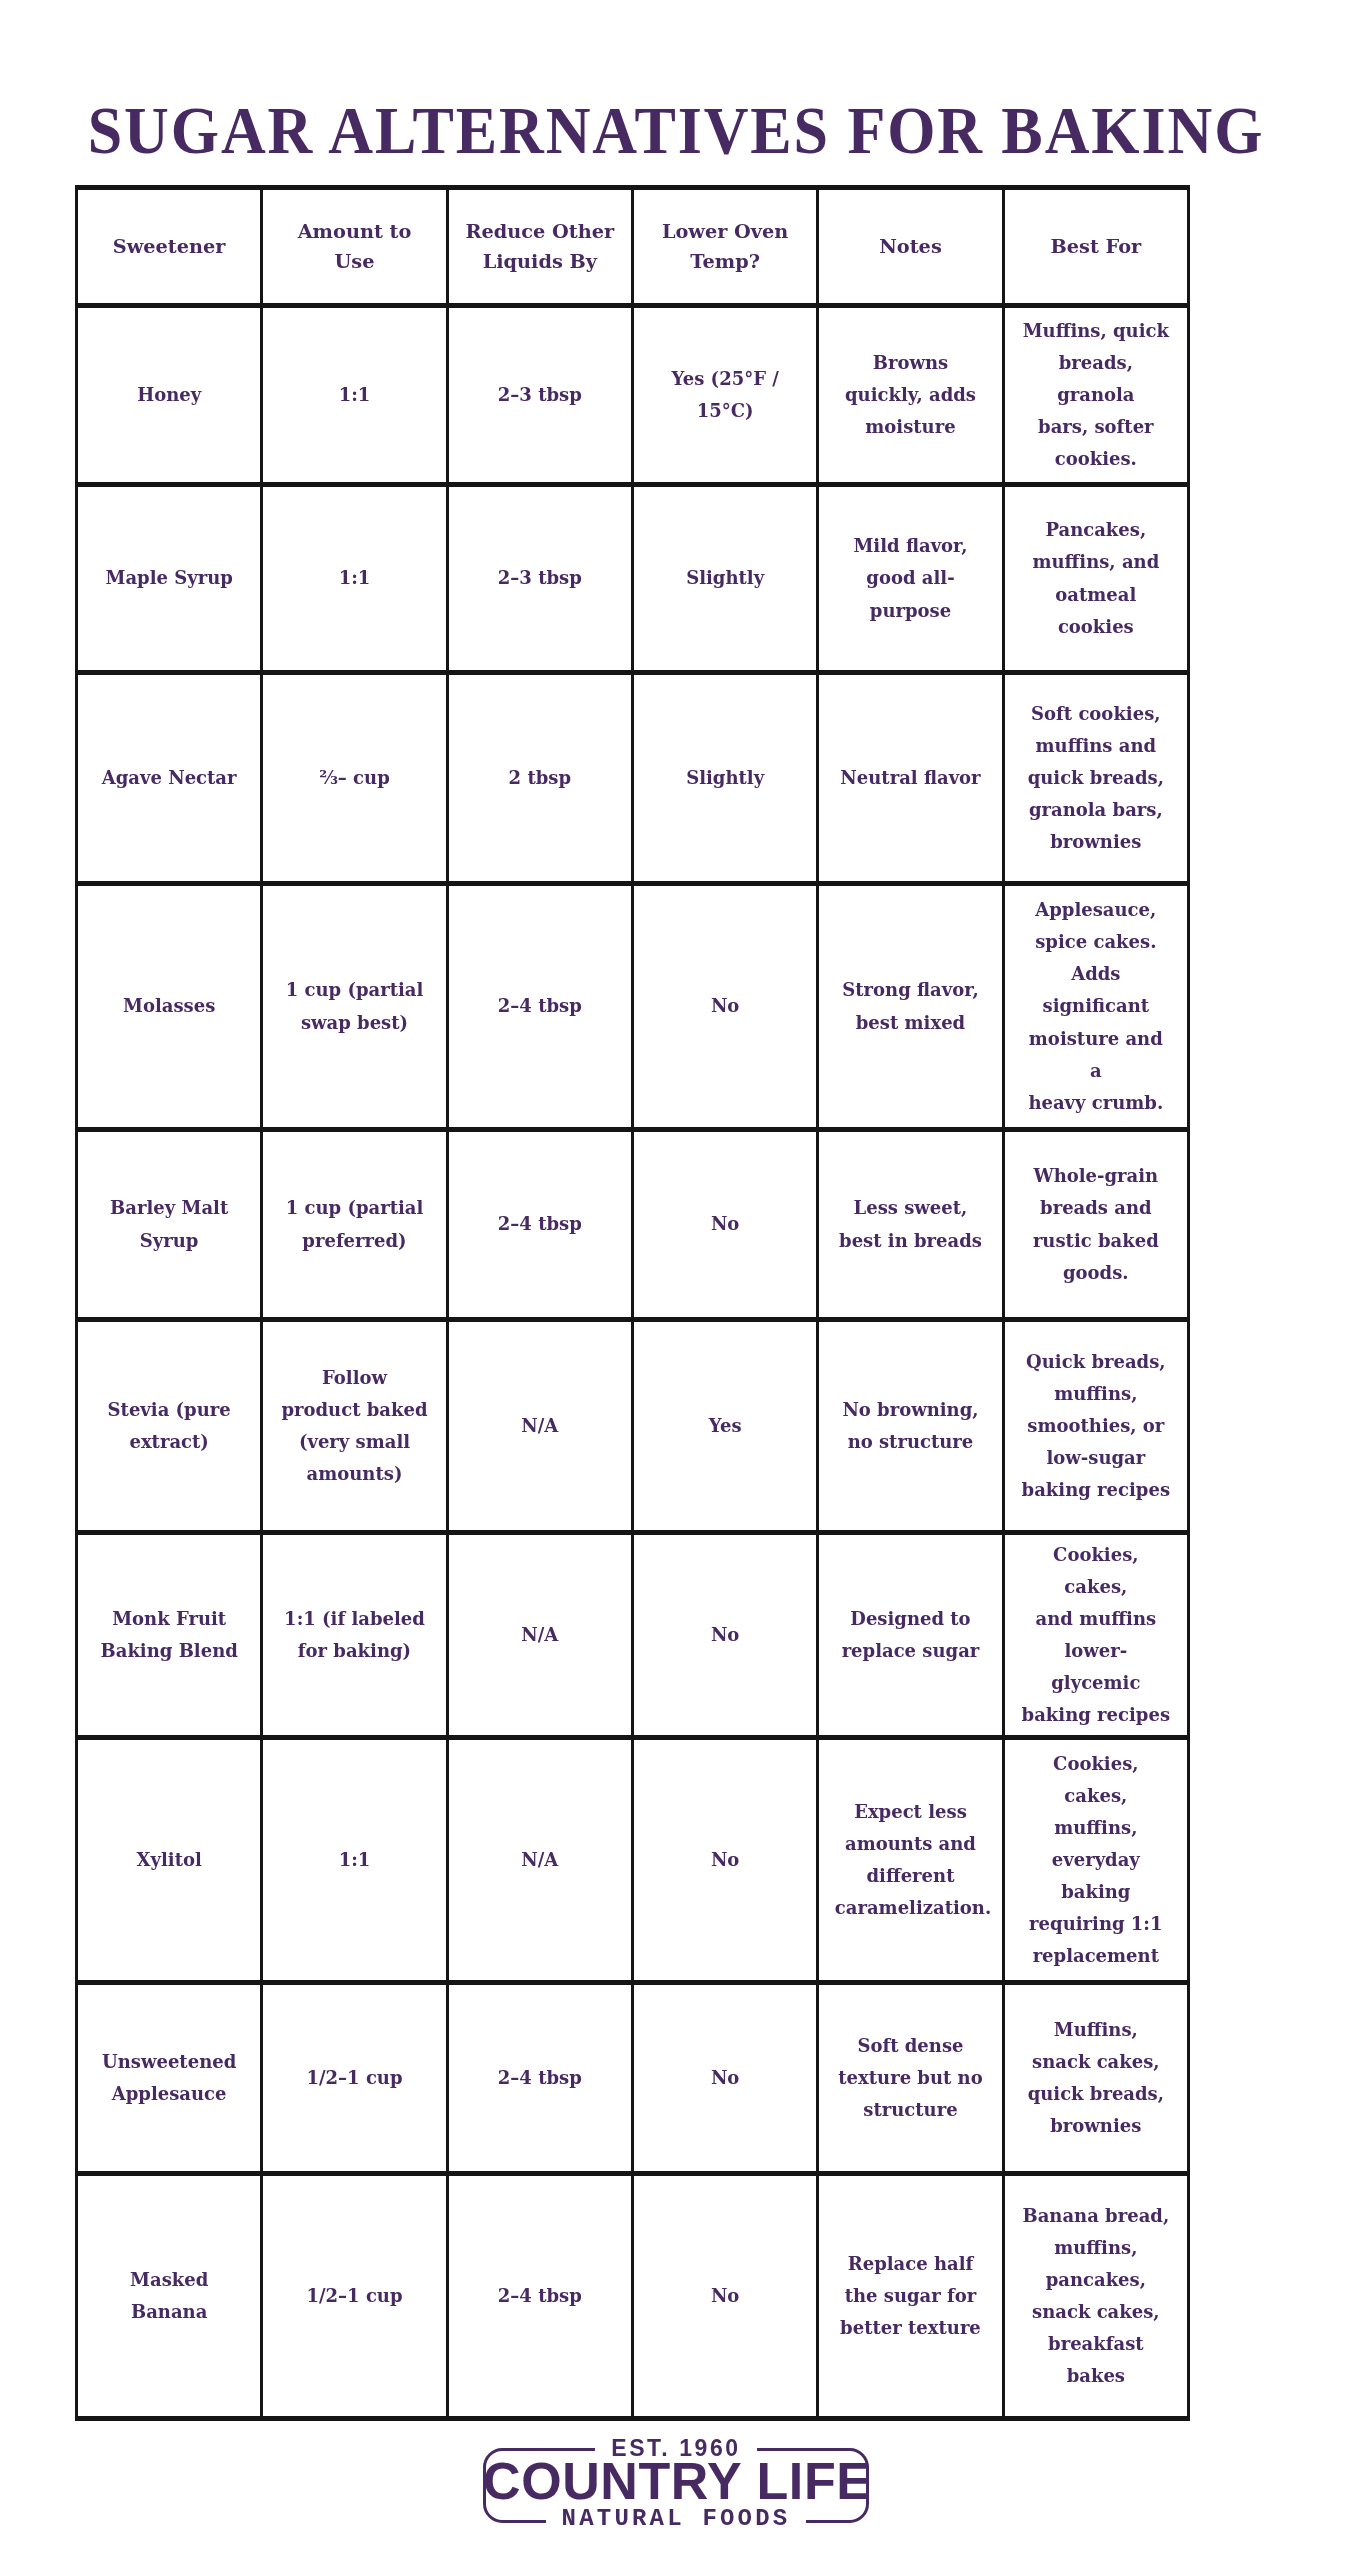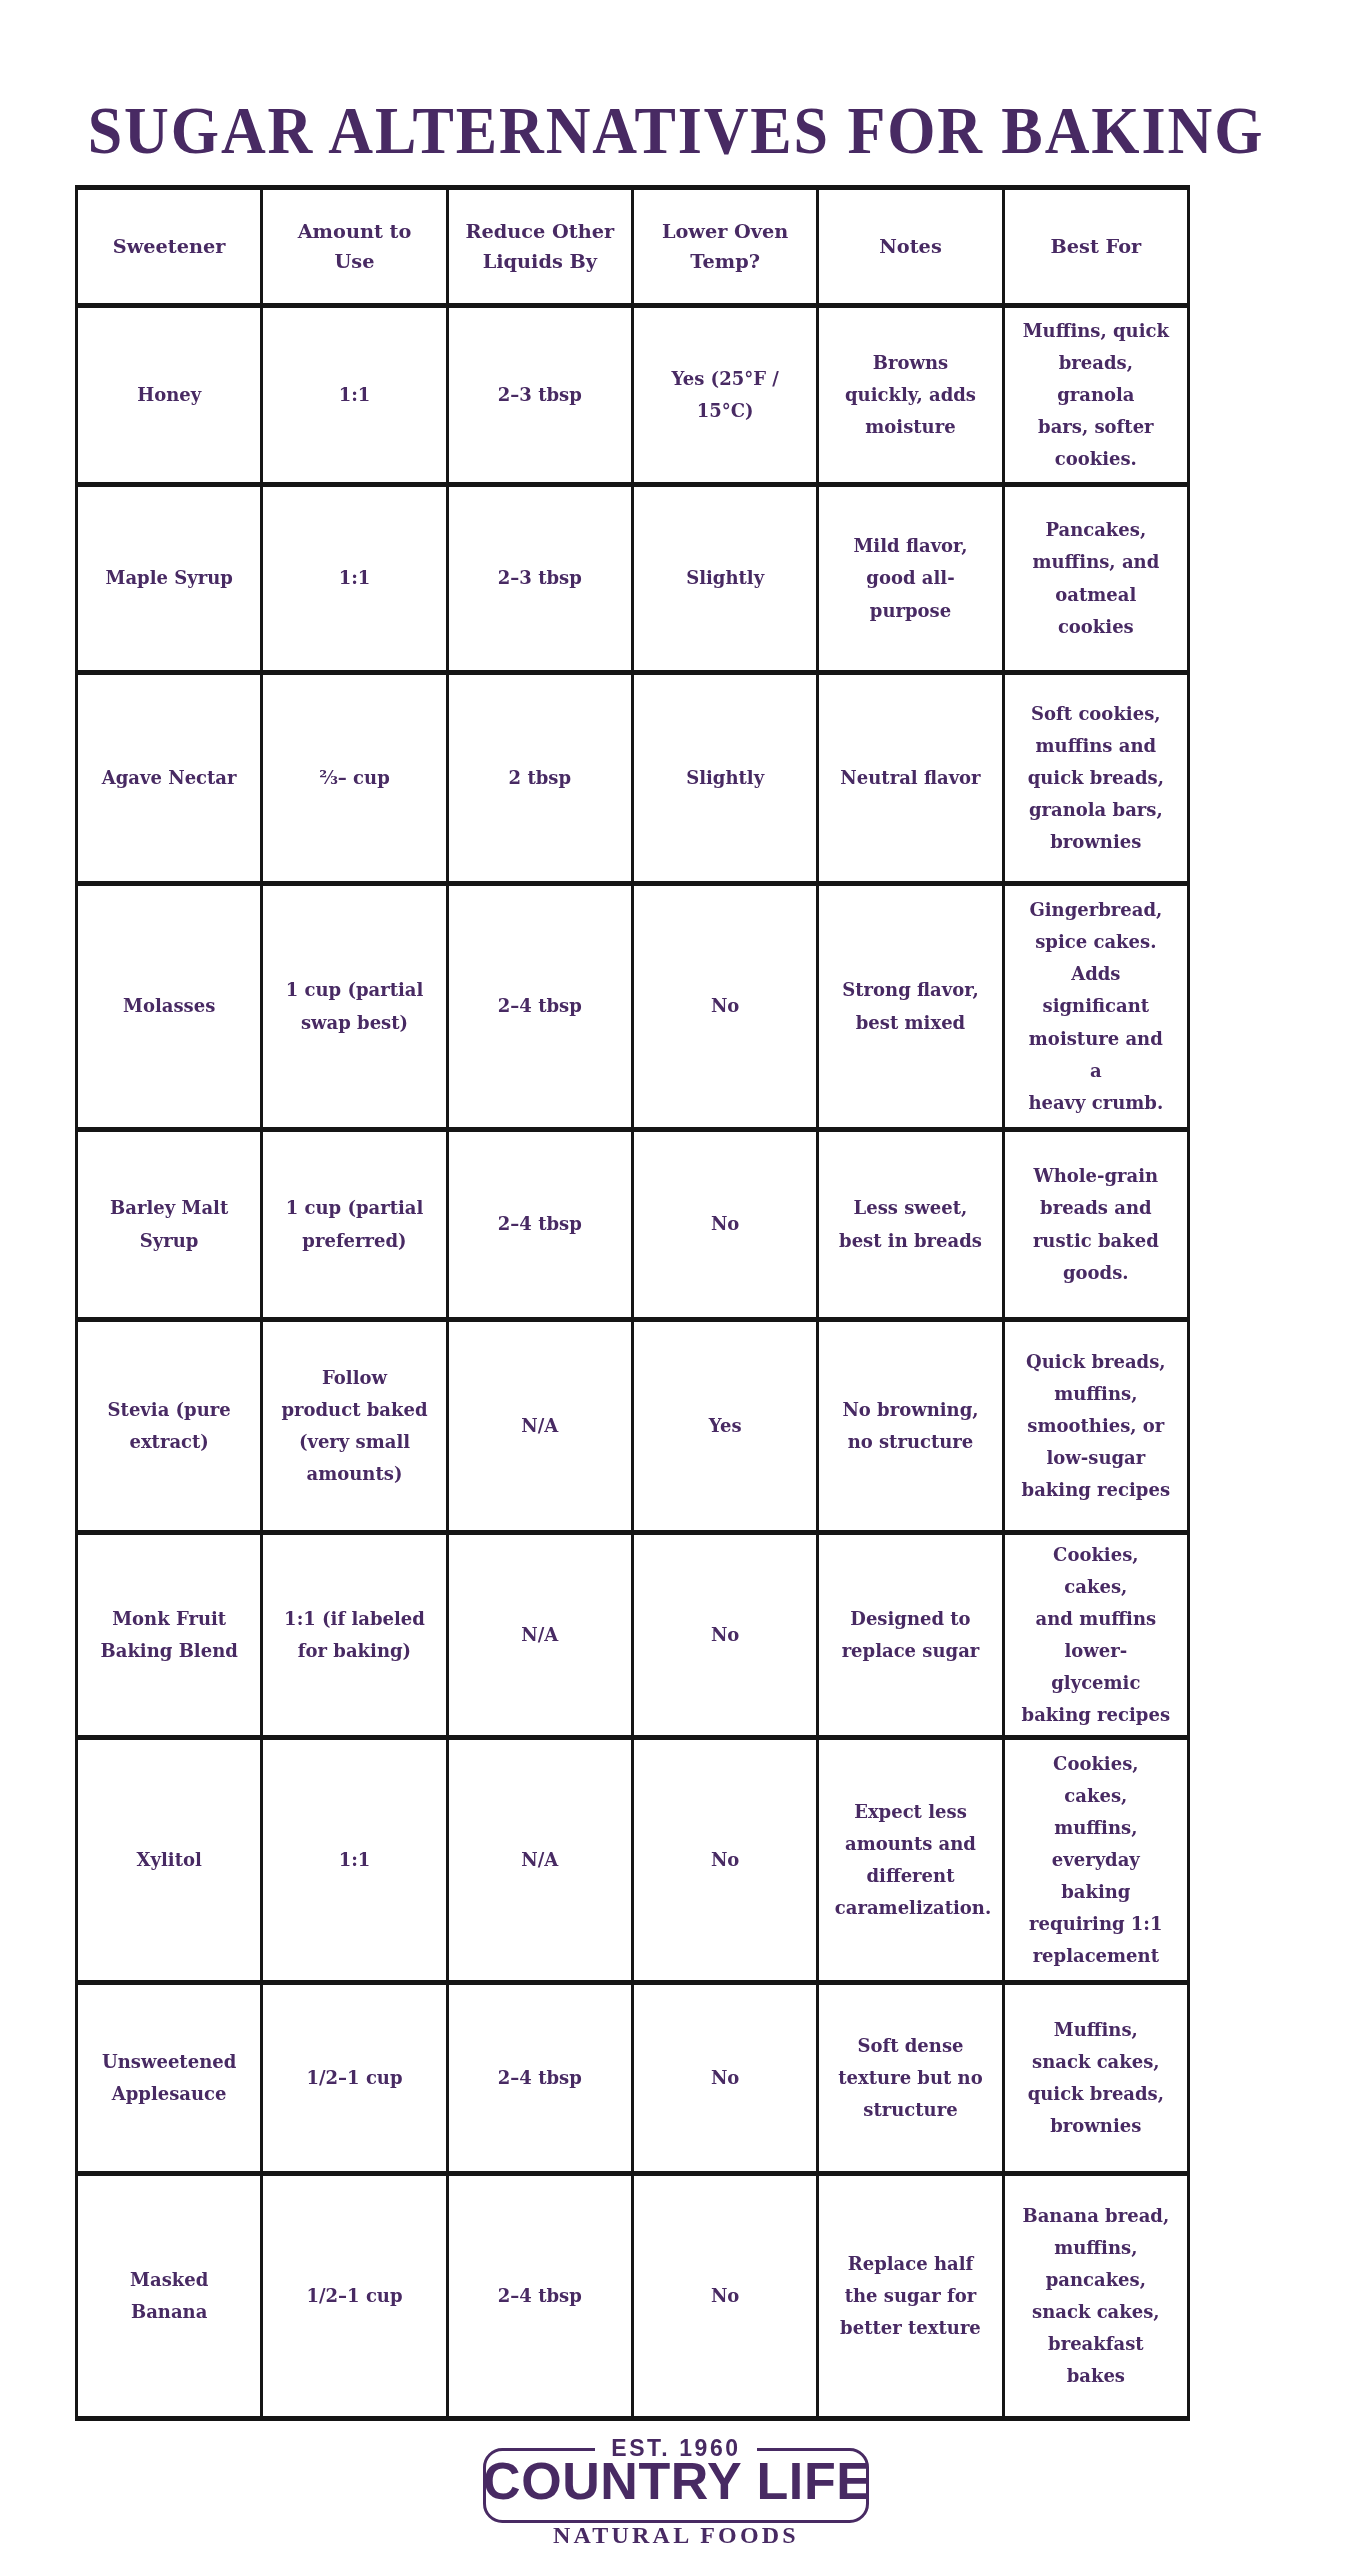--- a/index.html
+++ b/index.html
@@ -116,22 +116,22 @@
     line-height: 33px;
     letter-spacing: 0.6px;
     white-space: nowrap;
   }
   .logo-natural {
     position: relative;
     z-index: 1;
     display: inline-block;
     background: #ffffff;
     padding: 0 15.5px;
-    margin-top: 26px;
-    font-family: Liberation Serif, serif;
+    margin-top: 10px;
+    font-family: Liberation Mono, monospace;
     font-weight: 700;
     font-size: 24px;
     line-height: 22px;
     letter-spacing: 3.2px;
     white-space: nowrap;
   }
 </style>
 </head>
 <body>
 
@@ -192,21 +192,21 @@
 brownies</td>
       </tr>
       <tr>
         <td>Molasses</td>
         <td>1 cup (partial
 swap best)</td>
         <td>2–4 tbsp</td>
         <td>No</td>
         <td>Strong flavor,
 best mixed</td>
-        <td>Gingerbread,
+        <td>Applesauce,
 spice cakes.
 Adds
 significant
 moisture and a
 heavy crumb.</td>
       </tr>
       <tr>
         <td>Barley Malt
 Syrup</td>
         <td>1 cup (partial

